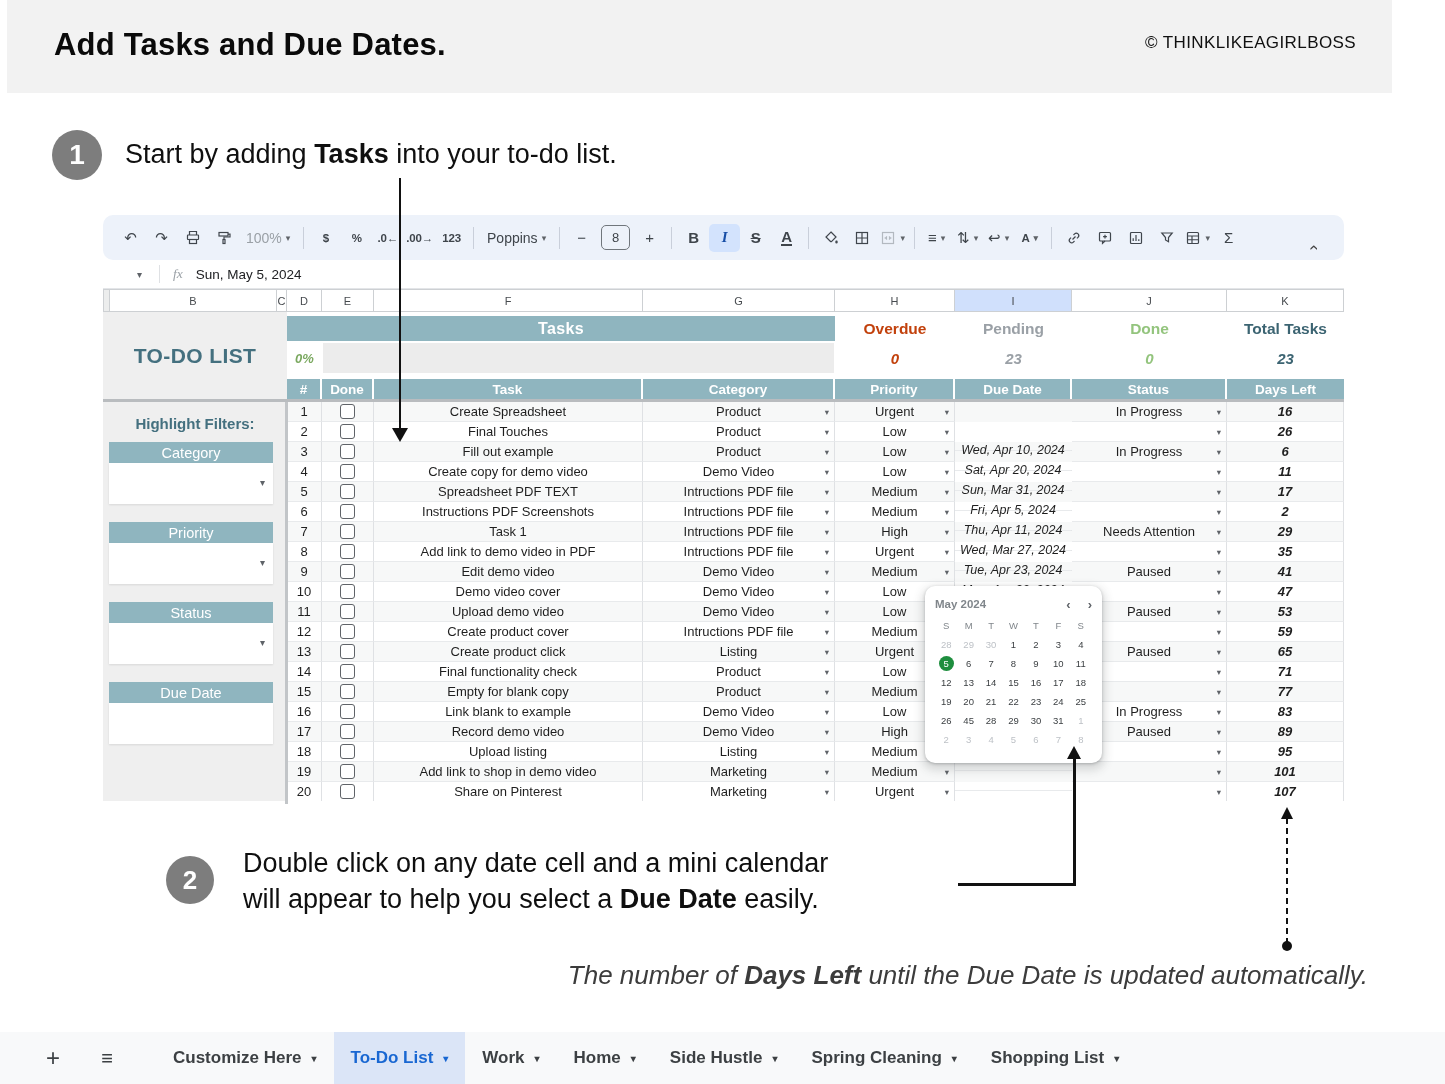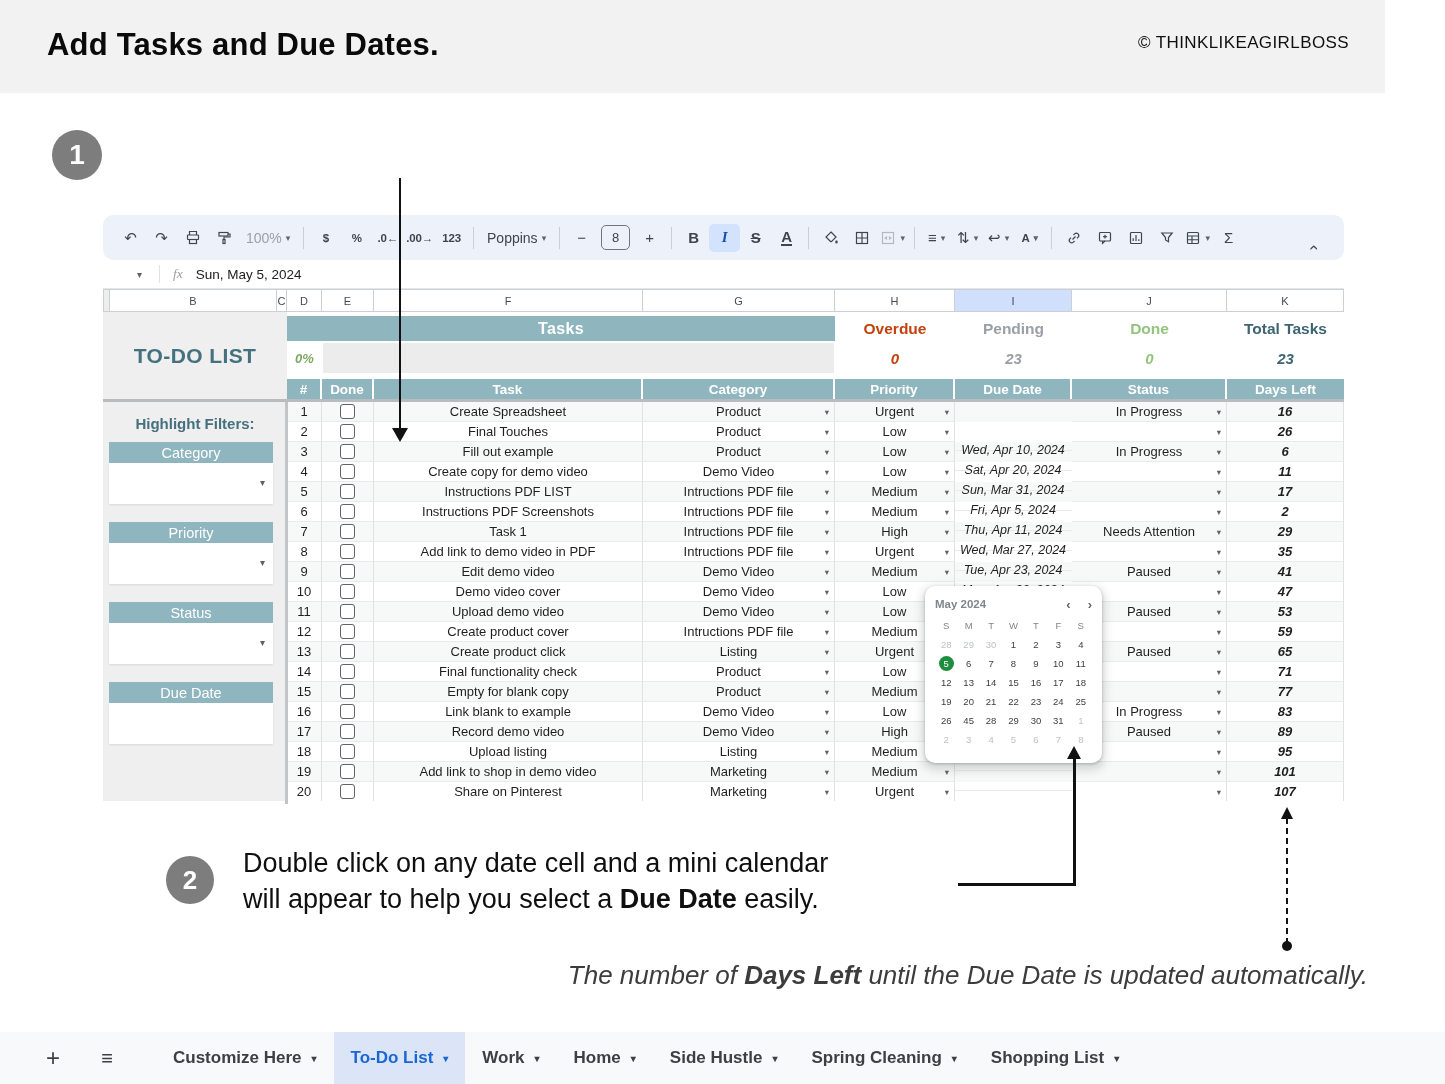--- a/index.html
+++ b/index.html
@@ -1,20 +1,20 @@
 <!DOCTYPE html>
 <html><head>
 <meta charset="utf-8">
 <style>
   html,body{margin:0;padding:0;background:#fff;}
   .canvas{position:relative;width:1445px;height:1084px;background:#fff;overflow:hidden;
           font-family:"Liberation Sans",sans-serif;color:#111;}
 
   
-  .hdr{position:absolute;left:0;top:0;width:1385px;height:93px;background:#f2f2f2;}
+  .hdr{position:absolute;left:7px;top:0;width:1385px;height:93px;background:#f2f2f2;}
   .hdr-title{position:absolute;left:47px;top:27px;font-size:31px;font-weight:800;color:#0a0a0a;letter-spacing:.2px;}
   .hdr-copy{position:absolute;right:36px;top:33px;font-size:17px;font-weight:500;color:#101010;letter-spacing:.4px;}
 
   
   .step-circle{position:absolute;border-radius:50%;background:#7d7d7d;color:#fff;
                display:flex;align-items:center;justify-content:center;font-weight:700;}
   .step1-circle{left:52px;top:130px;width:50px;height:50px;font-size:28px;}
   .step2-circle{left:166px;top:856px;width:48px;height:48px;font-size:26px;}
   .step1-text{position:absolute;left:125px;top:139px;font-size:27px;color:#0f0f0f;}
   .step2-text{position:absolute;left:243px;top:845px;font-size:27px;color:#0f0f0f;line-height:36px;}
@@ -147,20 +147,21 @@
 <div class="canvas">
 
   <div class="hdr">
     <div class="hdr-title">Add Tasks and Due Dates.</div>
     <div class="hdr-copy">© THINKLIKEAGIRLBOSS</div>
   </div>
 
   <div class="step-circle step1-circle">
     <span>1</span>
   </div>
+  <div class="step1-text"><span>Start by adding </span><b>Tasks</b><span> into your to-do list.</span></div>
 
   <div class="anno arrow1-line"></div>
   <div class="anno arrow1-head"></div>
 
   <div class="sheet">
     <div class="toolbar" id="toolbar">
         <span class="tb-ic">
           <span>↶</span>
         </span>
         <span class="tb-ic">
@@ -463,21 +464,21 @@
                 <span></span>
                 <span class="cell-caret">▾</span>
               </div>
               <div class="cell c7 days">11</div>
             </div>
             <div class="row shade">
               <div class="cell c0">5</div>
               <div class="cell c1">
                 <div class="checkbox"></div>
               </div>
-              <div class="cell c2 task">Instructions PDF LIST</div>
+              <div class="cell c2 task">Spreadsheet PDF TEXT</div>
               <div class="cell c3">
                 <span>Intructions PDF file</span>
                 <span class="cell-caret">▾</span>
               </div>
               <div class="cell c4">
                 <span>Medium</span>
                 <span class="cell-caret">▾</span>
               </div>
               <div class="cell c5 due">Thu, Apr 11, 2024</div>
               <div class="cell c6">

